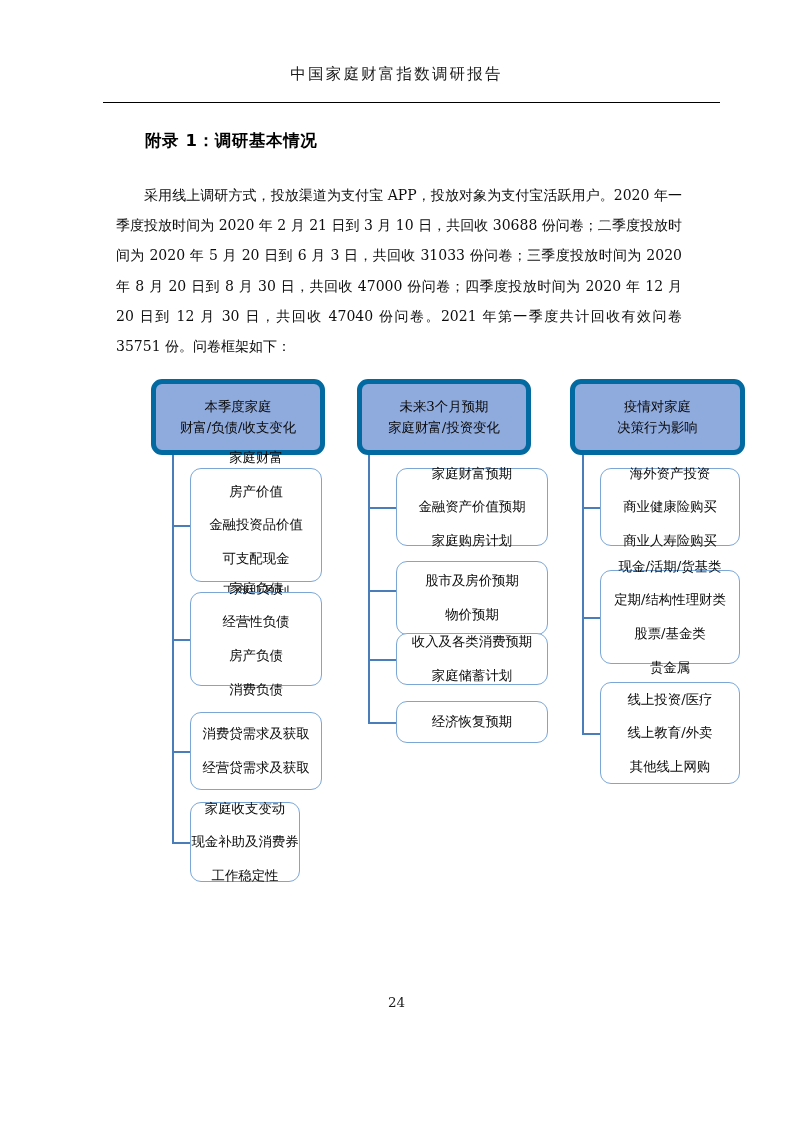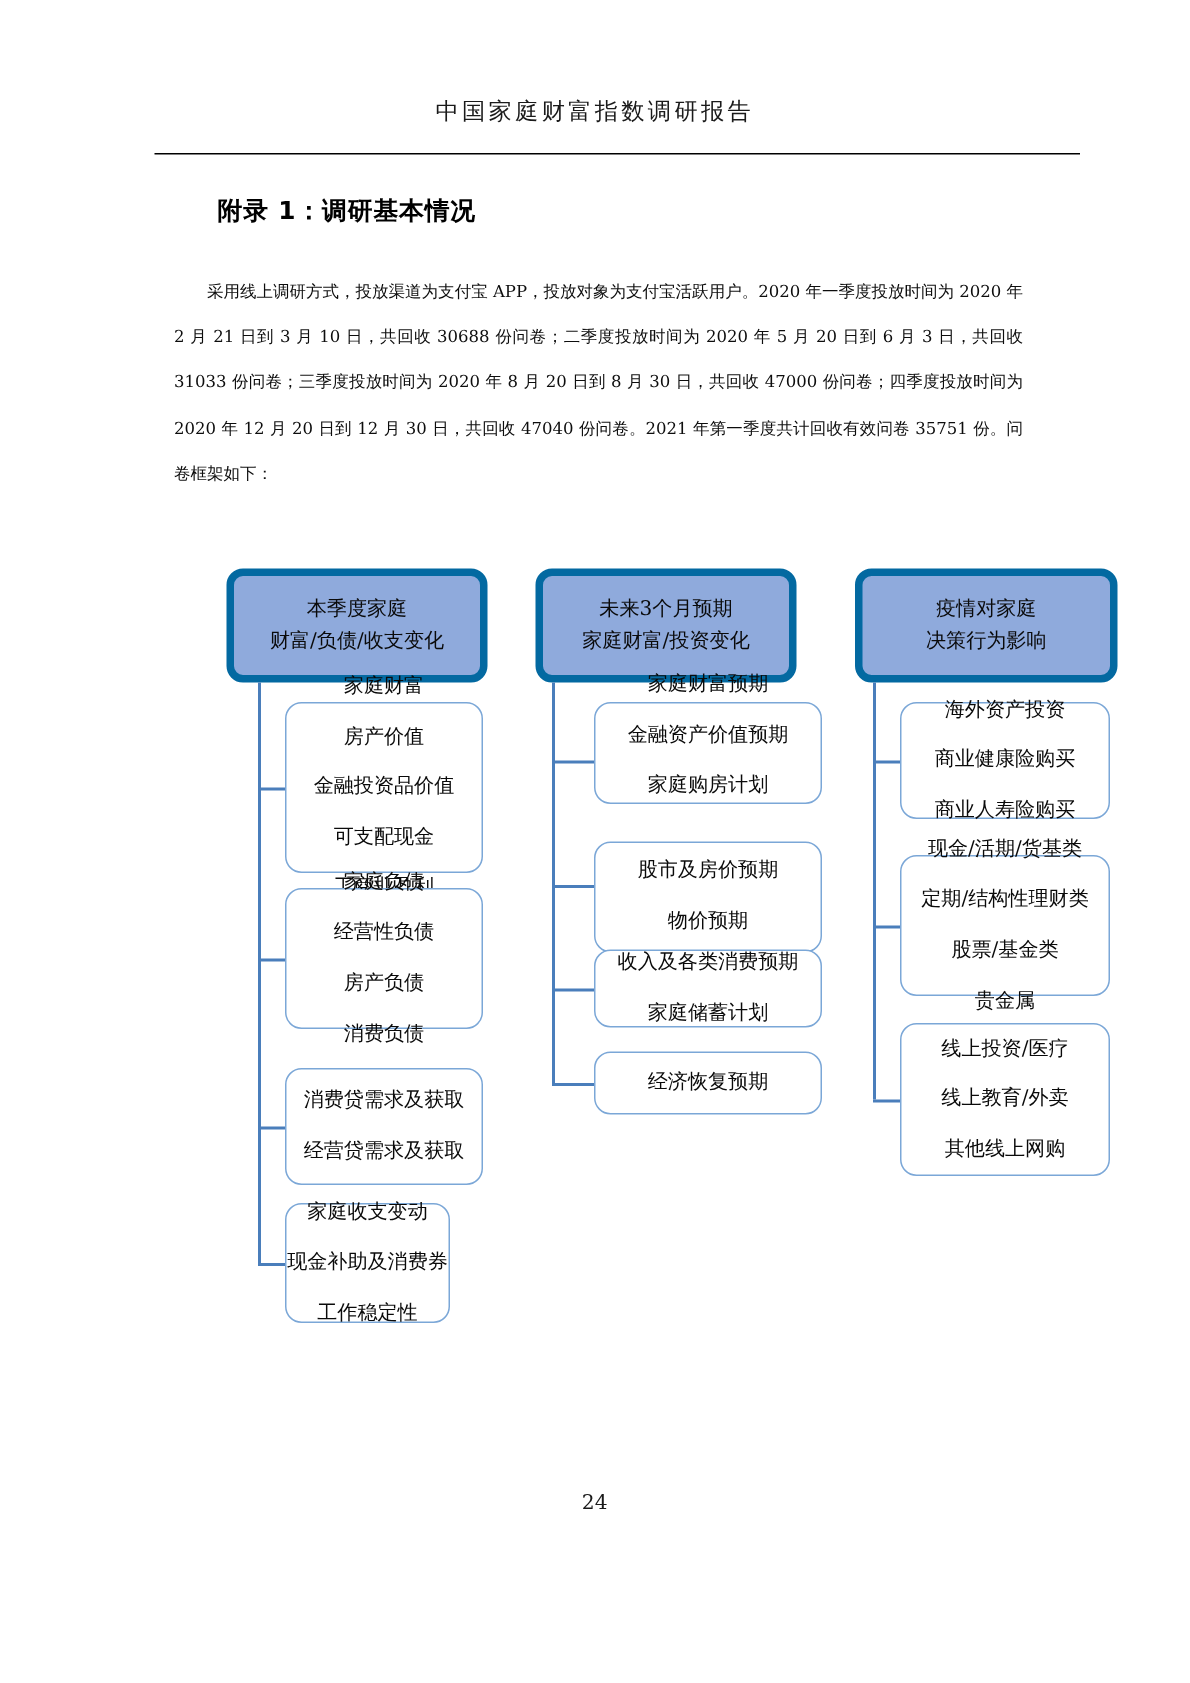--- a/index.html
+++ b/index.html
@@ -52,21 +52,21 @@
     color: #000000;
     font-family: "DejaVu Sans", "Liberation Sans", sans-serif;
   }
 
   
   .body-para {
     position: absolute;
     left: 116px;
     top: 168px;
     width: 566px;
-    font-size: 11px;
+    font-size: 14px;
     line-height: 30.2px;
     text-align: justify;
     text-justify: inter-ideograph;
     text-indent: 2em;
     color: #0d0d0d;
     font-family: "DejaVu Serif", "Liberation Serif", serif;
   }
 
   
   .diagram {
@@ -171,21 +171,21 @@
         <span class="line">家庭收支变动</span>
         <span class="line">现金补助及消费券</span>
         <span class="line">工作稳定性</span>
       </div>
       <div class="node node-head" style="left: 357px; top: 367px; width: 174px; height: 76px;">
         <span class="line">未来3个月预期</span>
         <span class="line">家庭财富/投资变化</span>
       </div>
       <div class="conn conn-v" style="left: 368px; top: 443px; height: 267px;"></div>
       <div class="conn conn-h" style="left: 368px; top: 495px; width: 28px;"></div>
-      <div class="node node-child" style="left: 396px; top: 456px; width: 152px; height: 68px; justify-content: flex-end;">
+      <div class="node node-child" style="left: 396px; top: 456px; width: 152px; height: 78px;">
         <span class="line">家庭财富预期</span>
         <span class="line">金融资产价值预期</span>
         <span class="line">家庭购房计划</span>
       </div>
       <div class="conn conn-h" style="left: 368px; top: 578px; width: 28px;"></div>
       <div class="node node-child" style="left: 396px; top: 549px; width: 152px; height: 74px;">
         <span class="line">股市及房价预期</span>
         <span class="line">物价预期</span>
       </div>
       <div class="conn conn-h" style="left: 368px; top: 647px; width: 28px;"></div>

